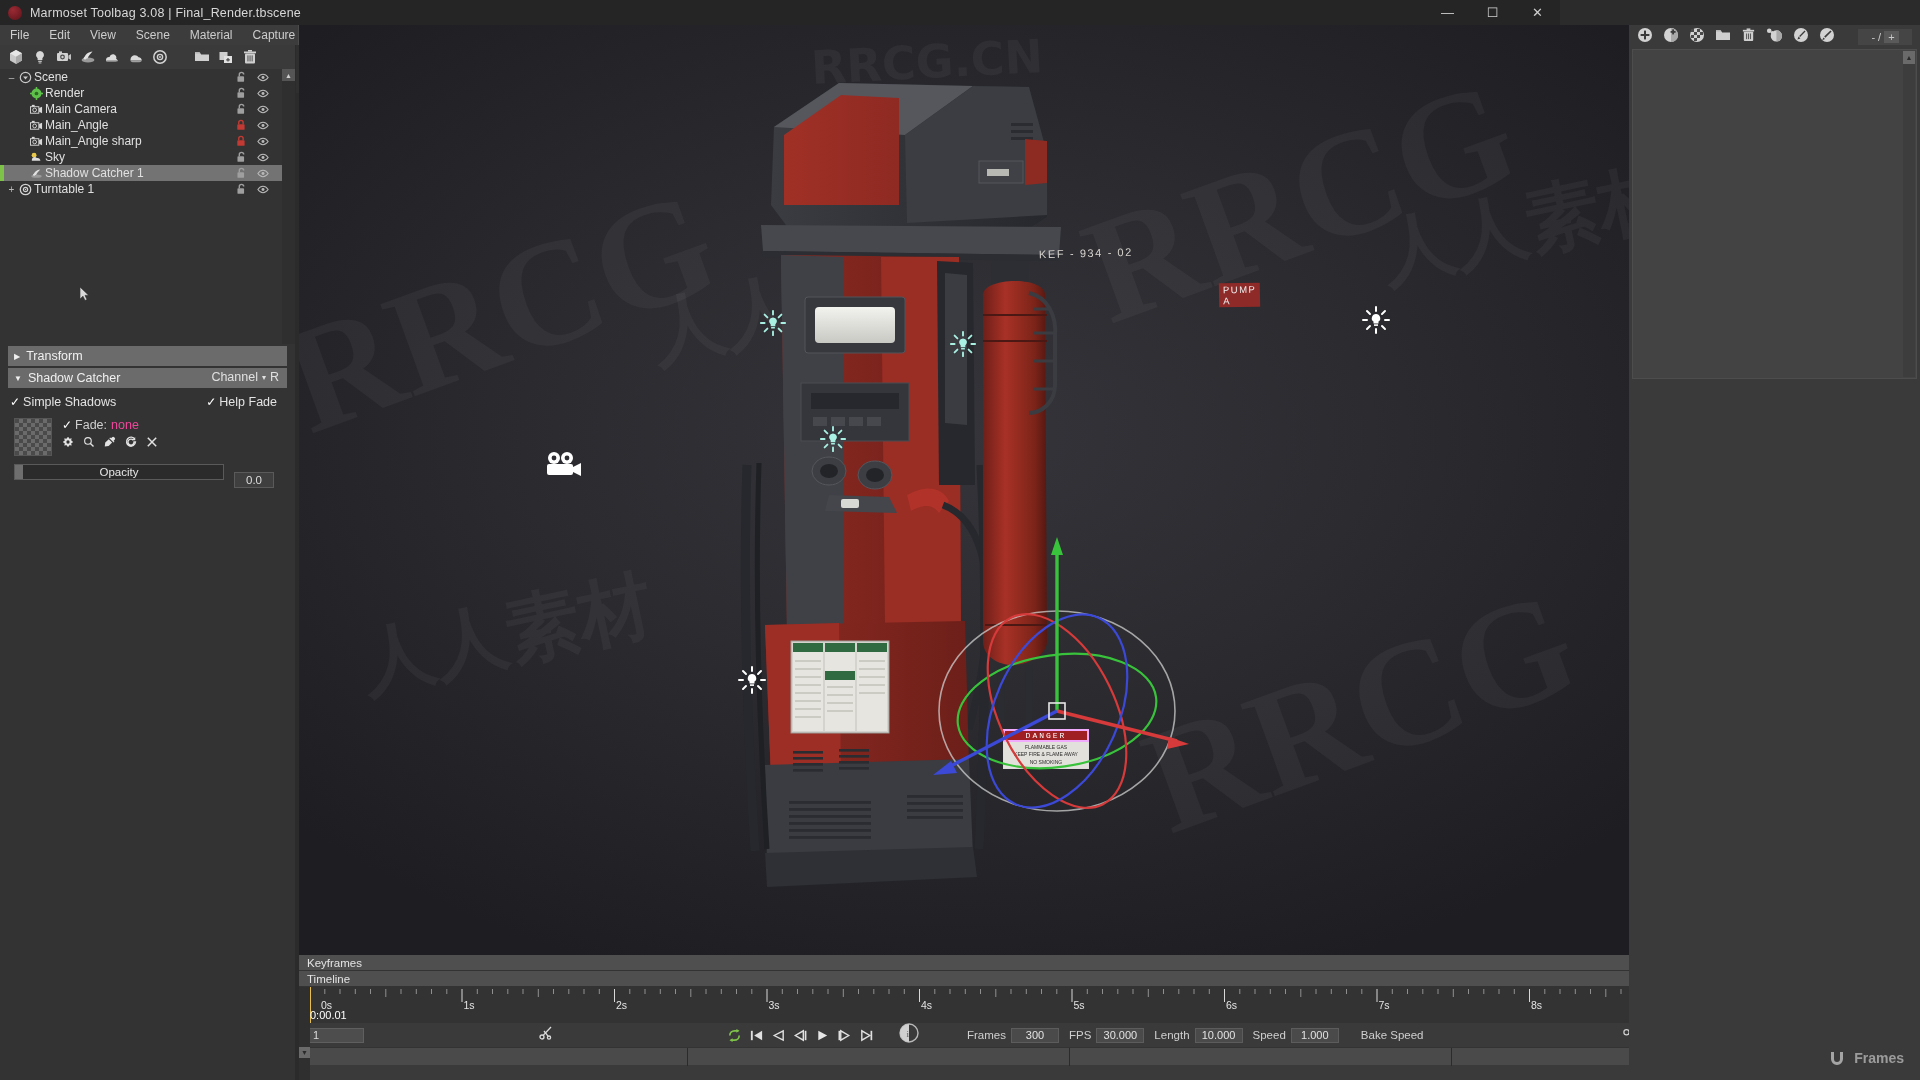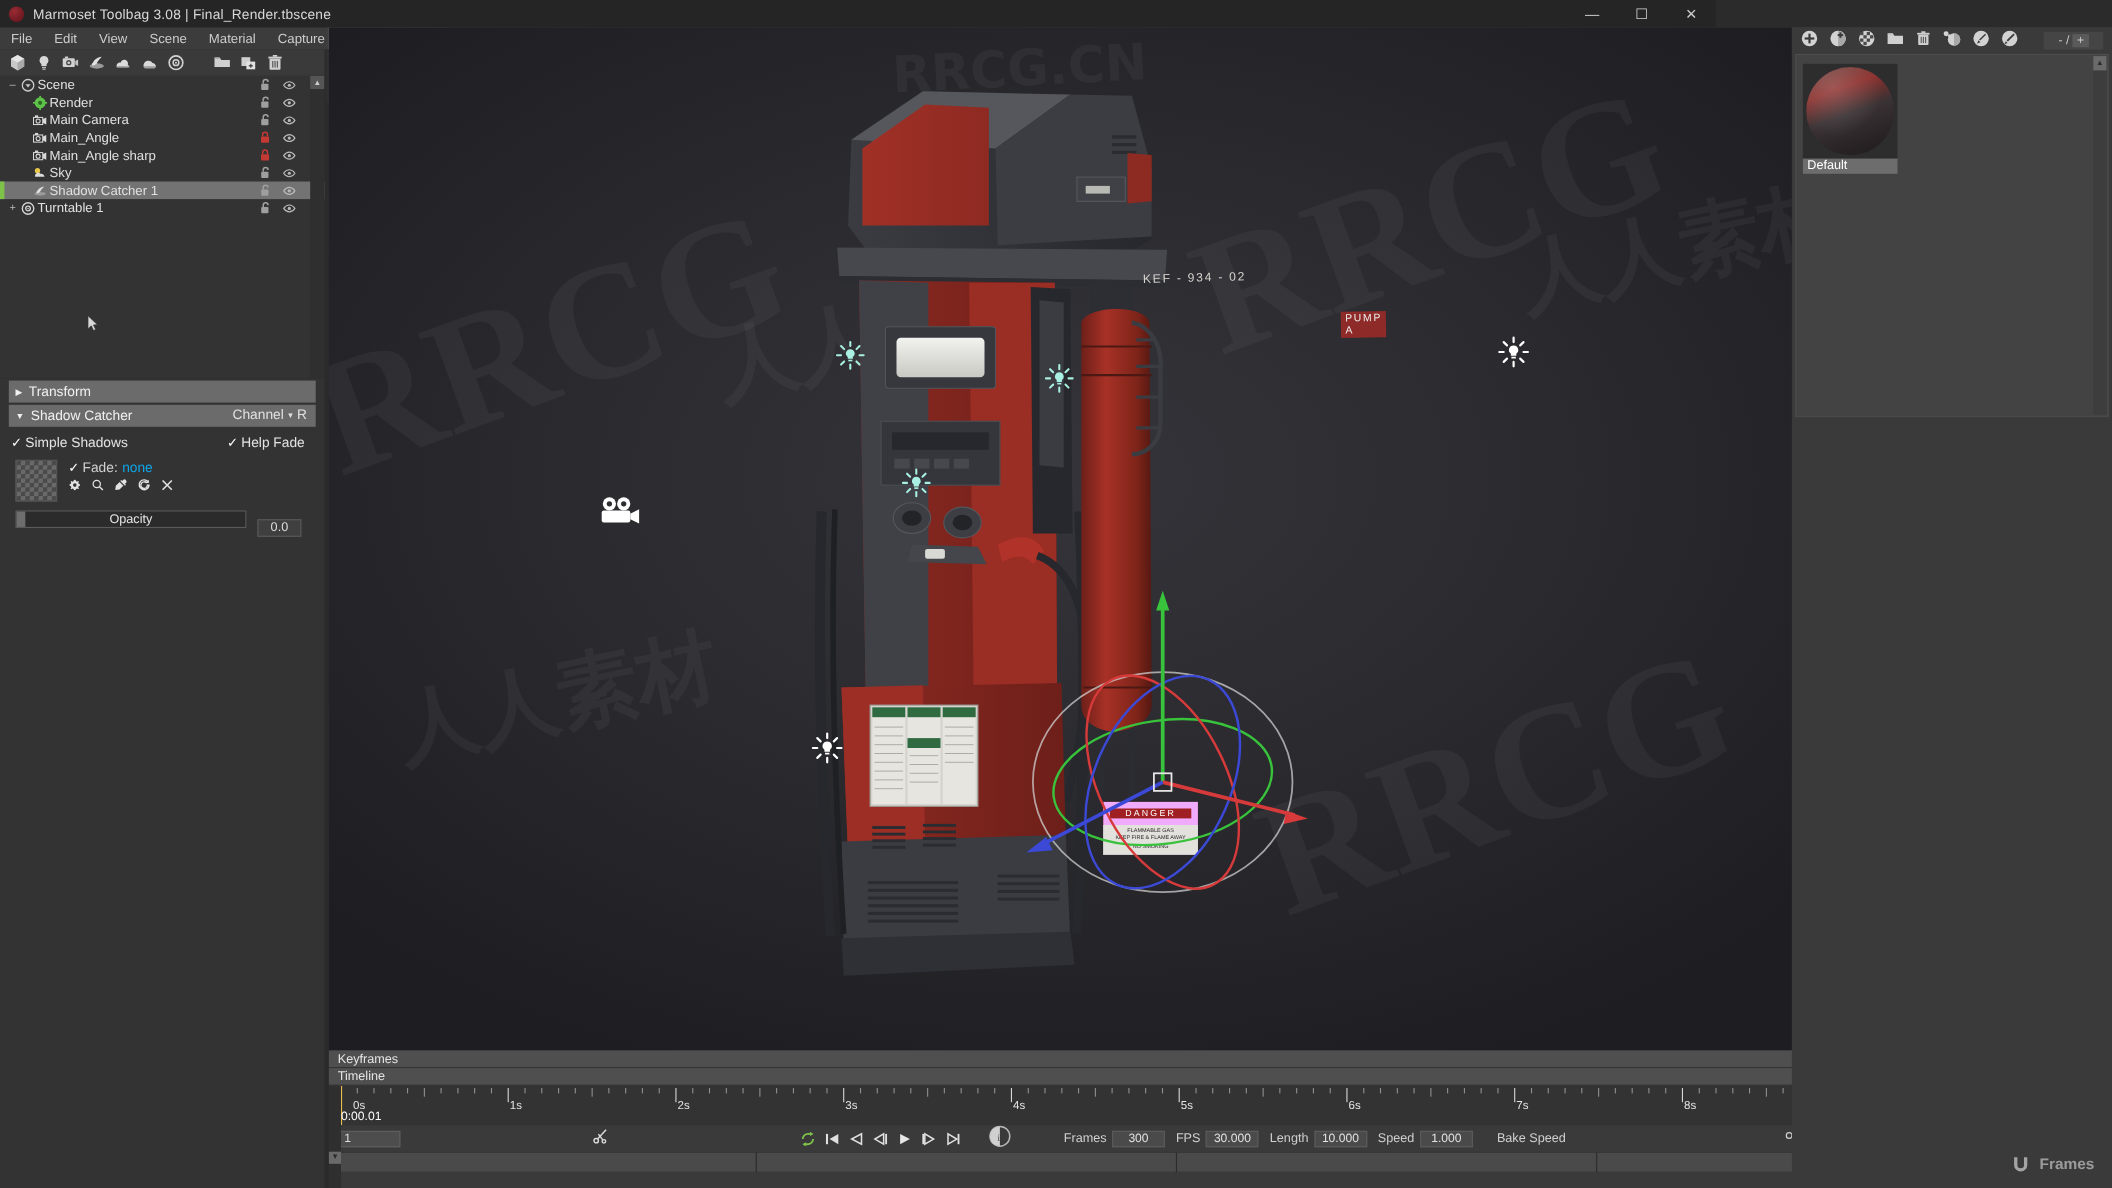--- a/index.html
+++ b/index.html
@@ -69,21 +69,21 @@
     font-size:12.5px; color:#e3e3e3; }
   .chk{ color:#ffffff; font-size:12px; margin-right:3px; }
   .tex-block{ display:flex; margin:6px 10px 0 14px; gap:10px; }
   .tex-thumb{ width:38px; height:38px; border:1px solid #565656;
     background-image:
       linear-gradient(45deg,#6b6b6b 25%,transparent 25%,transparent 75%,#6b6b6b 75%),
       linear-gradient(45deg,#6b6b6b 25%,transparent 25%,transparent 75%,#6b6b6b 75%);
     background-size:8px 8px; background-position:0 0,4px 4px; background-color:#4a4a4a; }
   .tex-right{ display:flex; flex-direction:column; gap:3px; }
   .fade-line{ display:flex; align-items:center; font-size:12.5px; }
-  .fade-val{ color:#0ea5e9; margin-left:4px; }
+  .fade-val{ color:#ec4899; margin-left:4px; }
   .tex-icons{ display:flex; align-items:center; gap:9px; height:16px; }
   .channel{ position:absolute; right:16px; font-size:12.5px; color:#e0e0e0;
     display:flex; align-items:center; gap:4px; }
   .slider{ position:relative; margin:8px 10px 0 14px; width:210px; height:16px;
     background:#2b2b2b; border:1px solid #5a5a5a; display:flex; align-items:center;
     justify-content:center; font-size:11.5px; color:#e6e6e6; }
   .slider .fill{ position:absolute; left:0; top:0; bottom:0; width:8px; background:#6e6e6e; }
   .slider-val{ position:absolute; left:234px; width:40px; height:16px;
     background:#3f3f3f; border:1px solid #5a5a5a; display:flex; align-items:center;
     justify-content:center; font-size:11.5px; color:#dcdcdc; }
@@ -98,21 +98,21 @@
   .horizon{ position:absolute; left:0; top:540px; width:1330px; height:2px; }
 
   
   .model{ position:absolute; left:430px; top:40px; width:420px; height:880px; }
   .lbl-kef{ position:absolute; left:310px; top:182px; font-size:11px; color:#d6d2cd;
     letter-spacing:1.6px; font-family:"Liberation Sans", sans-serif; transform:rotate(-1.5deg); }
   .lbl-pump{ position:absolute; left:490px; top:218px; font-size:9.5px; color:#eee;
     letter-spacing:1.5px; background:#8e2a28; padding:1px 4px; transform:rotate(-1deg); }
   .danger{ position:absolute; left:274px; top:664px; width:86px; }
   .danger .d-hd{ background:#a01f22; color:#fff; font-size:8px; letter-spacing:2px;
-     text-align:center; border:6px solid #f0abfc; }
+     text-align:center; border:2px solid #f0abfc;font-family:Liberation Mono, monospace; }
   .danger .d-bd{ background:#e3e1dc; color:#2b2b2b; font-size:5px; line-height:1.45;
      text-align:center; padding:2px 1px; border:1px solid #ddd; border-top:none; }
 
   
   .light-g{ position:absolute; width:26px; height:26px; }
   .cam-g{ position:absolute; width:34px; height:26px; }
   .gizmo{ position:absolute; left:610px; top:500px; width:300px; height:280px; }
 
   
   .wm{ position:absolute; color:rgba(255,255,255,.045); font-weight:bold;
@@ -1205,26 +1205,20 @@
           </svg>
       </span>
       <div class="r-count">
         <span>-</span>
         <span>/</span>
         <span class="plus">+</span>
       </div>
     </div>
 
     <div class="mat-grid">
-      <div class="mat">
-        <div class="mat-thumb">
-          <div class="mat-sphere"></div>
-        </div>
-        <div class="mat-name">Default</div>
-      </div>
       <div class="r-scroll">
         <div class="ar">▲</div>
       </div>
     </div>
 
 
     <div class="udemy">
       <svg width="20" height="16" viewBox="0 0 20 16">
           <path d="M2 2v7a6 6 0 0 0 12 0V2h-3v7a3 3 0 0 1-6 0V2Z" fill="rgba(235,235,235,.6)"></path>
         </svg>

